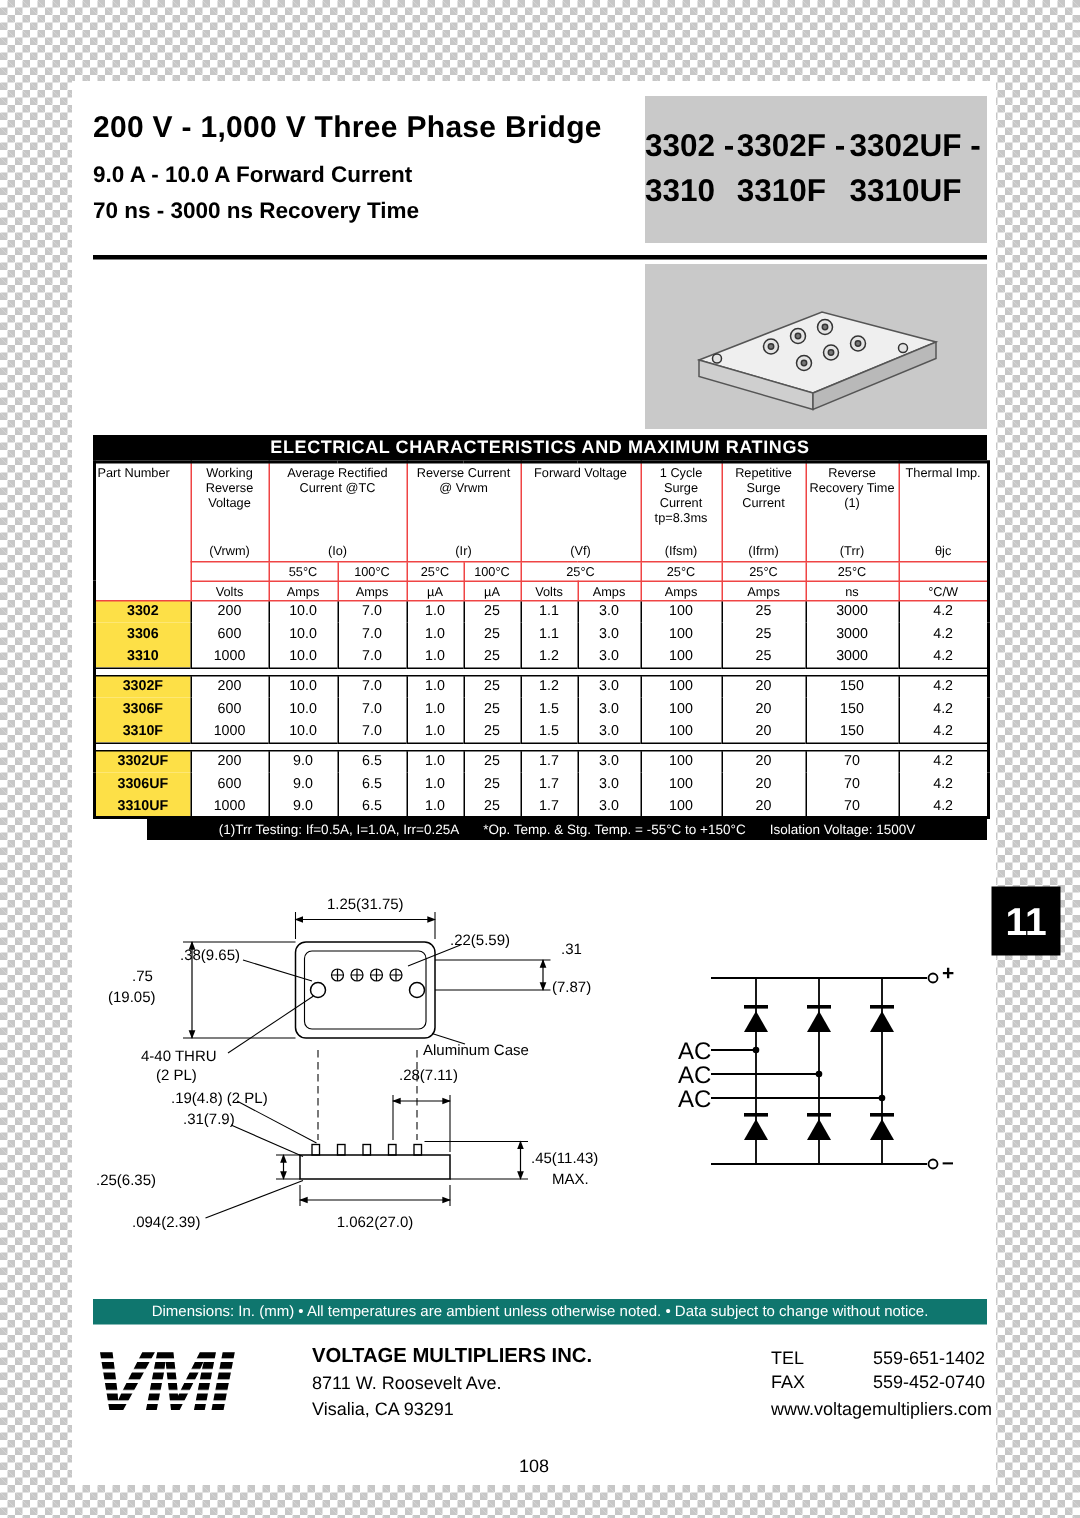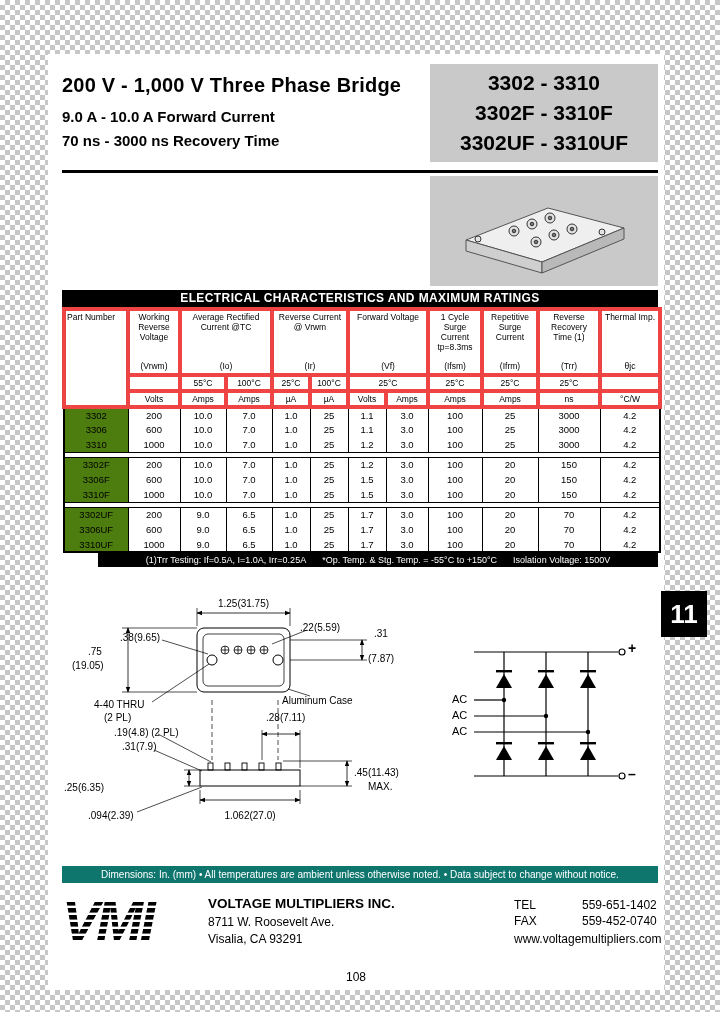--- a/index.html
+++ b/index.html
@@ -13,44 +13,44 @@
     background-size:10px 10px;
     background-position:0 0,5px 5px;
     font-family:"Liberation Sans","DejaVu Sans",sans-serif; color:#000;
   }
   .content { position:absolute; left:48px; top:54px; width:616px; height:936px; background:#fff; }
   .abs { position:absolute; }
   .page-title { left:14px; top:20px; font-size:20px; font-weight:bold; letter-spacing:0.2px; }
   .sub1 { left:14px; top:54px; font-size:15px; font-weight:bold; }
   .sub2 { left:14px; top:78px; font-size:15px; font-weight:bold; }
   .series-box { left:382px; top:10px; width:228px; height:98px; background:#c9c9c9;
-    display:flex; flex-direction:column; justify-content:center; align-items:center;
+    display:flex; justify-content:center; align-items:center;
     font-size:21px; font-weight:bold; line-height:30px; }
   .rule { left:14px; top:116px; width:596px; height:3px; background:#000; }
   .photo-box { left:382px; top:122px; width:228px; height:110px; background:#c9c9c9; }
   .table-block { left:14px; top:236px; width:596px; }
   .table-title { background:#000; color:#fff; text-align:center; font-size:12px; font-weight:bold;
     height:17px; line-height:17px; letter-spacing:0.4px; }
   table.ratings { width:596px; border-collapse:collapse; table-layout:fixed; border:2px solid #000; }
-  table.ratings th { border:4px solid #ef4444; font-weight:normal; font-size:8.5px; padding:1px; }
+  table.ratings th { border:1px solid #ef4444; font-weight:normal; font-size:8.5px; padding:1px; }
   .label-row th { height:66px; vertical-align:top; position:relative; padding-top:3px; }
   .label-row .hs { position:absolute; bottom:2px; left:0; right:0; text-align:center; }
   .part-h { text-align:left; padding-left:3px; vertical-align:top; }
   .temp-row th, .unit-row th { height:13px; }
   table.ratings td { border-left:1px solid #000; border-right:1px solid #000;
     text-align:center; font-size:9.5px; height:15px; padding:0 1px; }
-  td.part-cell { text-align:left; padding-left:5px; background:#4d7c0f; }
+  td.part-cell { text-align:left; padding-left:5px; background:#fde047;font-weight:bold; }
   tr.gap-row td { height:5px; border-top:1px solid #000; border-bottom:1px solid #000; background:#fff; }
   .foot-bar { background:#000; color:#fff; font-size:9px; height:14px; line-height:14px;
     display:flex; justify-content:center; gap:16px; white-space:nowrap;margin-left:36px; }
   .drawing { left:14px; top:534px; width:596px; height:274px; }
   .drawing svg { position:absolute; }
   .dim { position:absolute; font-size:10px; white-space:nowrap; }
   .dim.ctr { text-align:center; }
-  .schem-label { position:absolute; font-size:11px; }
+  .schem-label { position:absolute; font-size:16px; }
   .pm { position:absolute; font-size:14px; font-weight:bold; }
   .footer-bar { left:14px; top:812px; width:596px; height:17px; background:#0f766e; color:#fff;
     font-size:10px; line-height:17px; text-align:center; }
   .company { left:14px; top:838px; width:596px; height:70px; }
   .company .name { position:absolute; left:146px; top:4px; font-size:13.5px; font-weight:bold; }
   .company .addr1 { position:absolute; left:146px; top:23px; font-size:12px; }
   .company .addr2 { position:absolute; left:146px; top:40px; font-size:12px; }
   .company .tel-l { position:absolute; left:452px; top:6px; font-size:12px; }
   .company .tel-v { position:absolute; left:520px; top:6px; font-size:12px; }
   .company .fax-l { position:absolute; left:452px; top:22px; font-size:12px; }

